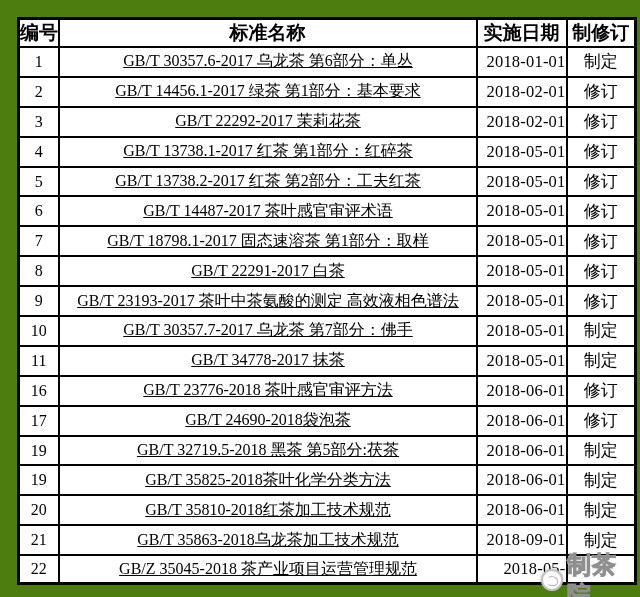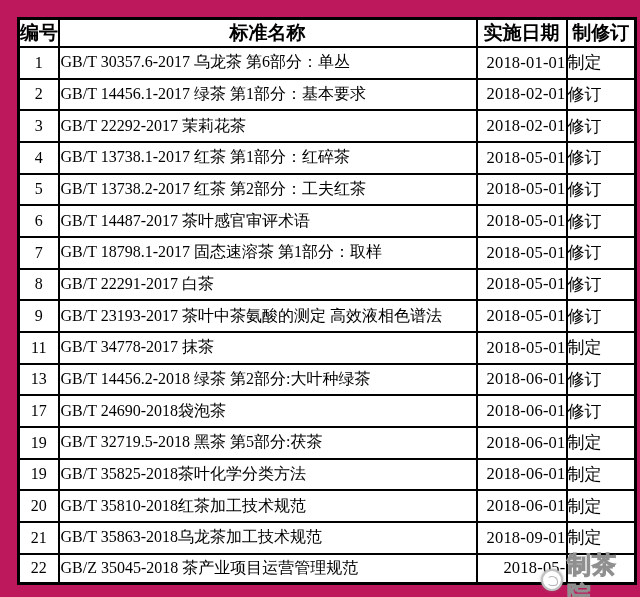--- a/index.html
+++ b/index.html
@@ -3,21 +3,21 @@
 <meta charset="utf-8">
 <style>
   * { box-sizing: border-box; }
   html, body { margin: 0; padding: 0; }
   body { background: #f0f0f0; }
 
   .page {
     position: relative;
     width: 640px;
     height: 597px;
-    background: #be185d;
+    background: #4d7c0f;
     overflow: hidden;
     font-family: "Liberation Serif", "DejaVu Serif", serif;
     color: #000;
   }
 
   table.std-table {
     position: absolute;
     left: 17px;
     top: 17px;
     width: 617px;
@@ -40,23 +40,23 @@
     font-family: "Liberation Sans", "DejaVu Sans", sans-serif;
     font-weight: bold;
     font-size: 19px;
     height: 26px;
     text-align: center;
   }
 
   td { font-size: 16px; height: 22.6px; }
 
   td.c-id   { text-align: center; font-size: 16px; }
-  td.c-name { text-align: left; padding-left: 1px; font-size: 16px; }
+  td.c-name { text-align: center; padding-left: 1px; font-size: 16px; text-decoration: underline; }
   td.c-date { text-align: right; font-size: 16.5px; letter-spacing: 0.2px; }
-  td.c-type { text-align: left; font-size: 17px; }
+  td.c-type { text-align: center; font-size: 17px; }
 
   
   .watermark {
     position: absolute;
     left: 541px;
     top: 550px;
     display: flex;
     align-items: center;
     pointer-events: none;
   }
@@ -167,38 +167,44 @@
       <td class="c-type">修订</td>
     </tr>
 
     <tr>
       <td class="c-id">9</td>
       <td class="c-name">GB/T 23193-2017 茶叶中茶氨酸的测定 高效液相色谱法</td>
       <td class="c-date">2018-05-01</td>
       <td class="c-type">修订</td>
     </tr>
 
+    <tr>
+      <td class="c-id">10</td>
+      <td class="c-name">GB/T 30357.7-2017 乌龙茶 第7部分：佛手</td>
+      <td class="c-date">2018-05-01</td>
+      <td class="c-type">制定</td>
+    </tr>
 
     <tr>
       <td class="c-id">11</td>
       <td class="c-name">GB/T 34778-2017 抹茶</td>
       <td class="c-date">2018-05-01</td>
       <td class="c-type">制定</td>
     </tr>
 
 
-    <tr>
-      <td class="c-id">13</td>
-      <td class="c-name">GB/T 14456.2-2018 绿茶 第2部分:大叶种绿茶</td>
-      <td class="c-date">2018-06-01</td>
-      <td class="c-type">修订</td>
-    </tr>
-
-
-
+
+
+
+    <tr>
+      <td class="c-id">16</td>
+      <td class="c-name">GB/T 23776-2018 茶叶感官审评方法</td>
+      <td class="c-date">2018-06-01</td>
+      <td class="c-type">修订</td>
+    </tr>
 
     <tr>
       <td class="c-id">17</td>
       <td class="c-name">GB/T 24690-2018袋泡茶</td>
       <td class="c-date">2018-06-01</td>
       <td class="c-type">修订</td>
     </tr>
 
     <tr>
       <td class="c-id">19</td>

